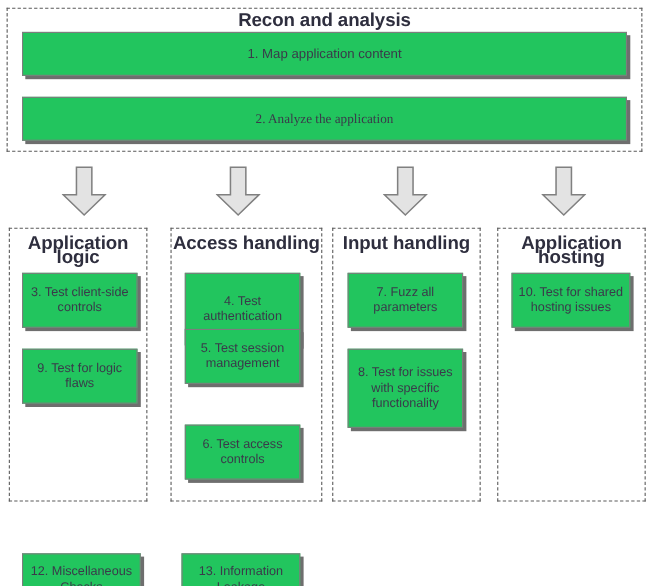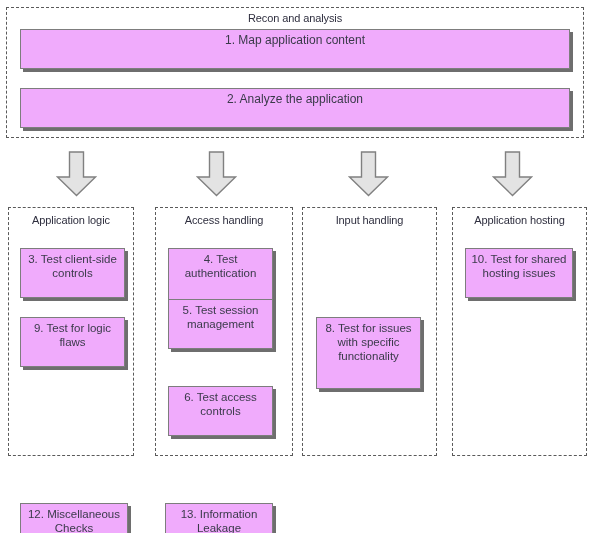--- a/index.html
+++ b/index.html
@@ -26,36 +26,36 @@
     border: 1px dashed #5a5a5a;
     box-sizing: border-box;
     background: transparent;
   }
 
   .group-title {
     position: absolute;
     left: 0;
     right: 0;
     text-align: center;
-    font-size: 11px;
-    font-weight: normal;
+    font-size: 17px;
+    font-weight: bold;
     color: #2e2e3e;
     letter-spacing: -0.1px;
     line-height: 13px;
   }
 
   
   .pbox {
     position: absolute;
     box-sizing: border-box;
-    background: #f0abfc;
+    background: #22c55e;
     border: 1px solid #7d7d7d;
     box-shadow: 3px 3px 0 0 #6e6e6e;
     display: flex;
-    align-items: flex-start;
+    align-items: center;
     justify-content: center;
     text-align: center;
     color: #3a3a4a;
     font-size: 11.5px;
     line-height: 14px;
     padding: 3px 5px;
   }
   .pbox span {
     display: block;
     width: 100%;
@@ -82,21 +82,21 @@
 <div id="canvas">
 
   <div class="dashed-group" style="left:6px; top:7px; width:578px; height:131px;"></div>
 
   <div class="group-title" style="left:6px; top:12px; width:578px;">Recon and analysis</div>
 
   <div class="pbox wide" style="left:20px; top:29px; width:550px; height:40px;">
     <span>1. Map application content</span>
   </div>
 
-  <div class="pbox wide" style="left:20px; top:88px; width:550px; height:40px;">
+  <div class="pbox wide" style="left:20px; top:88px; width:550px; height:40px;font-family:Liberation Serif, serif;">
     <span>2. Analyze the application</span>
   </div>
 
   <svg class="arrow" style="left:56px; top:151px;" width="41" height="46" viewBox="0 0 41 46">
     <polygon points="13.5,1 27.5,1 27.5,26 39.5,26 20.5,44.5 1.5,26 13.5,26" fill="#e3e3e3" stroke="#808080" stroke-width="1.4" stroke-linejoin="miter"></polygon>
   </svg>
 
   <svg class="arrow" style="left:196px; top:151px;" width="41" height="46" viewBox="0 0 41 46">
     <polygon points="13.5,1 27.5,1 27.5,26 39.5,26 20.5,44.5 1.5,26 13.5,26" fill="#e3e3e3" stroke="#808080" stroke-width="1.4" stroke-linejoin="miter"></polygon>
   </svg>
@@ -131,20 +131,23 @@
     <span>5. Test session management</span>
   </div>
 
   <div class="pbox" style="left:168px; top:386px; width:105px; height:50px;">
     <span>6. Test access controls</span>
   </div>
 
   <div class="dashed-group" style="left:302px; top:207px; width:135px; height:249px;"></div>
   <div class="group-title" style="left:302px; top:214px; width:135px;">Input handling</div>
 
+  <div class="pbox" style="left:316px; top:248px; width:105px; height:50px;">
+    <span>7. Fuzz all parameters</span>
+  </div>
 
   <div class="pbox" style="left:316px; top:317px; width:105px; height:72px;">
     <span>8. Test for issues with specific functionality</span>
   </div>
 
   <div class="dashed-group" style="left:452px; top:207px; width:135px; height:249px;"></div>
   <div class="group-title" style="left:452px; top:214px; width:135px;">Application hosting</div>
 
   <div class="pbox" style="left:465px; top:248px; width:108px; height:50px;">
     <span>10. Test for shared hosting issues</span>

